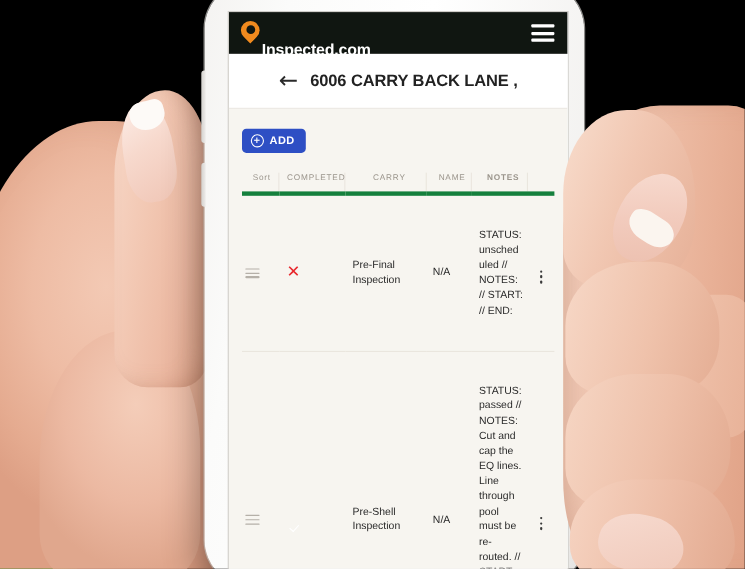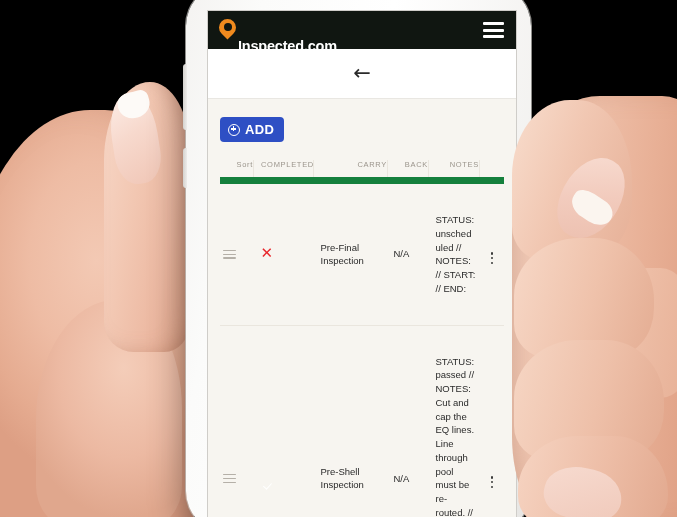--- a/index.html
+++ b/index.html
@@ -314,21 +314,21 @@
     background: #f7f5f0;
     height: calc(100% - 88px);
     box-sizing: border-box;
   }
   .add-btn {
     display: inline-flex;
     align-items: center;
     gap: 5px;
     background: #2e4fc4;
     color: #ffffff;
-    font-size: 13px;
+    font-size: 10px;
     font-weight: bold;
     letter-spacing: 0.4px;
     padding: 5px 10px 5px 8px;
     border-radius: 4px;
     cursor: pointer;
     border: none;
     font-family: "Liberation Sans", sans-serif;
   }
   .plus-circle {
     width: 10px;
@@ -364,32 +364,32 @@
     margin-top: 18px;
     width: 100%;
     border-collapse: collapse;
     table-layout: fixed;
   }
   .table th {
     font-size: 7.5px;
     font-weight: normal;
     color: #9b958c;
     letter-spacing: 0.7px;
-    text-align: right;
+    text-align: center;
     padding: 0 0 8px 0;
-    border-bottom: 7px solid #15803d;
+    border-bottom: 4px solid #15803d;
     border-right: 1px solid #eae6de;
     white-space: nowrap;
   }
   .table th:last-child { border-right: none; }
   .table th.c-sort { width: 30px; padding-left: 3px; }
   .table th.c-comp { width: 52px; padding-left: 7px; margin-top: 42px; }
   .table th.c-name { width: 66px; padding-left: 7px; }
   .table th.c-code { width: 34px; padding-left: 6px; }
-  .table th.c-notes { padding-left: 7px; }
+  .table th.c-notes { padding-left: 7px; font-weight: bold; }
   .table th.c-menu { width: 24px; }
 
   .table td {
     font-size: 9.5px;
     color: #2a2a2a;
     vertical-align: middle;
     padding: 29px 0;
     border-bottom: 1px solid #eae6de;
     line-height: 1.45;
   }
@@ -486,37 +486,38 @@
       </div>
       <div class="hamburger">
         <span></span>
           <span></span>
           <span></span>
       </div>
     </div>
 
     <div class="titlebar">
       <span class="back-arrow">←</span>
+      <span class="page-title">6006 CARRY BACK LANE ,</span>
     </div>
 
     <div class="content">
 
       <button class="add-btn">
         <span class="plus-circle"></span>
         <span>ADD</span>
       </button>
 
 
       <table class="table">
         <thead>
           <tr>
             <th class="c-sort">Sort</th>
             <th class="c-comp">COMPLETED</th>
             <th class="c-name">CARRY</th>
-            <th class="c-code">BACK</th>
+            <th class="c-code">NAME</th>
             <th class="c-notes">NOTES</th>
             <th class="c-menu"></th>
           </tr>
         </thead>
         <tbody>
 
           <tr>
             <td class="c-sort">
               <span class="drag-handle">
                 <span></span>

